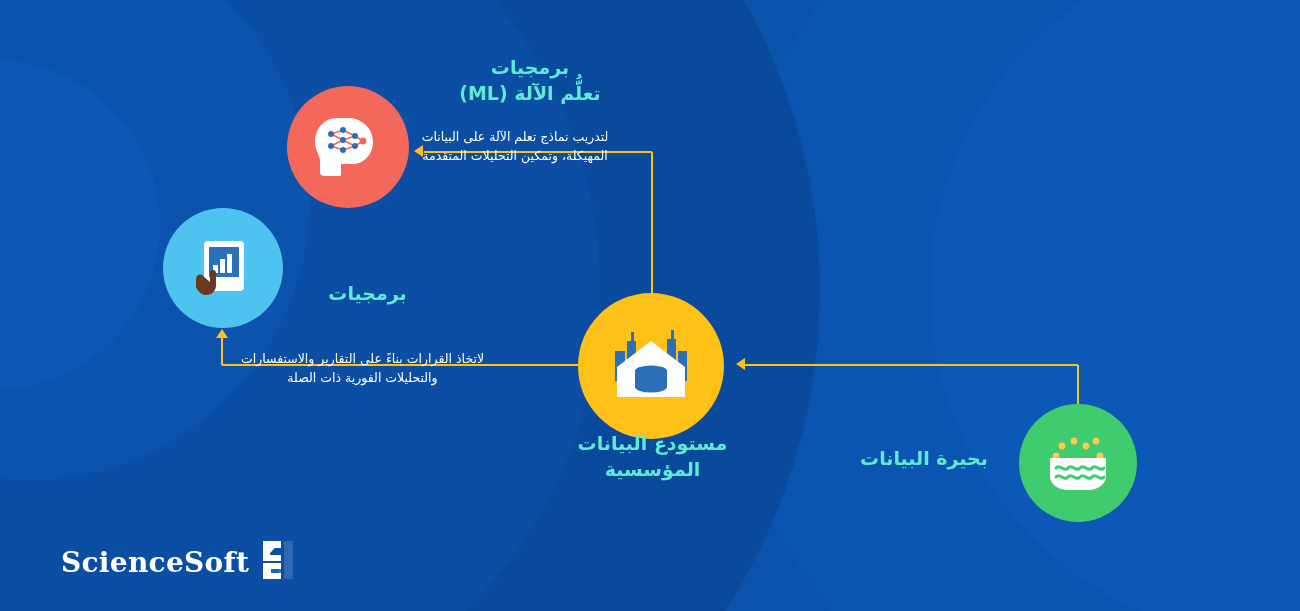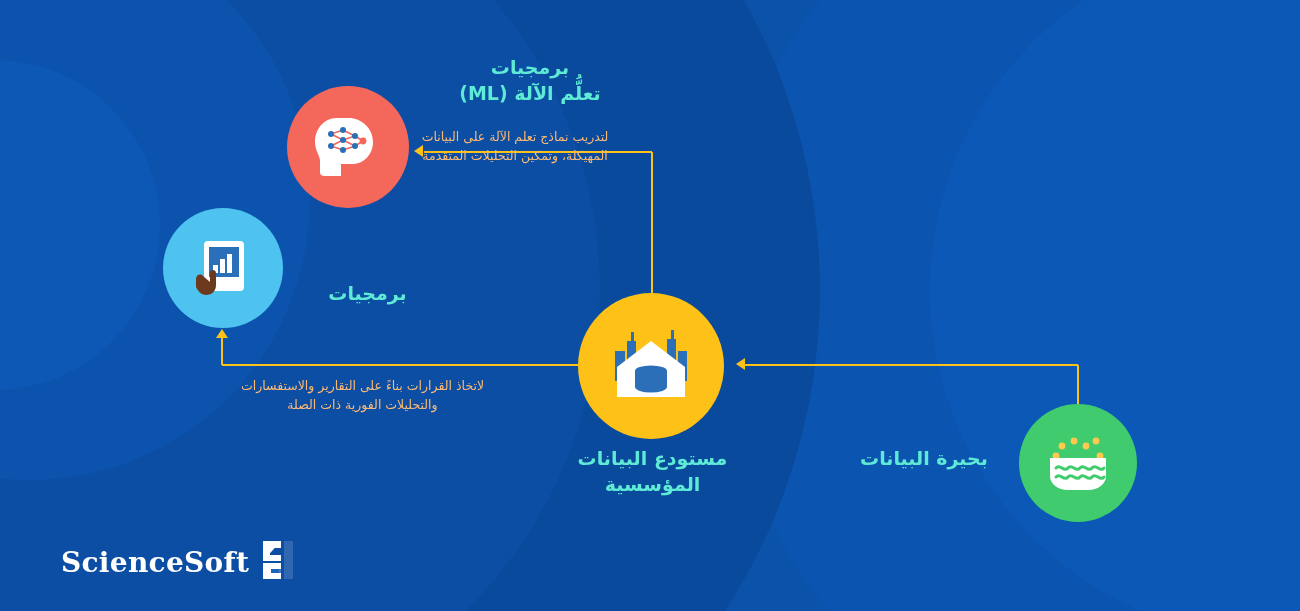--- a/index.html
+++ b/index.html
@@ -73,31 +73,31 @@
   .label {
     position: absolute;
     color: #5eead4;
     font-weight: bold;
     font-size: 19px;
     line-height: 1.35;
     text-align: center;
   }
   .desc {
     position: absolute;
-    color: #fdba74;
+    color: #ffffff;
     font-size: 12.5px;
     line-height: 1.5;
     text-align: center;
   }
 
   .label-ml   { left: 400px; top: 55px;  width: 260px; }
   .desc-ml    { left: 400px; top: 128px; width: 230px; }
   .label-ssa  { left: 250px; top: 281px; width: 235px; }
-  .desc-ssa   { left: 240px; top: 350px; width: 245px; margin-top: 27px; }
-  .label-edw  { left: 525px; top: 446px; width: 255px; }
+  .desc-ssa   { left: 240px; top: 350px; width: 245px; }
+  .label-edw  { left: 525px; top: 431px; width: 255px; }
   .desc-lake  { left: 778px; top: 353px; width: 230px; }
   .label-lake { left: 804px; top: 446px; width: 240px; }
   .cline-h {
     position: absolute;
     height: 1.6px;
     background: #fdc117;
   }
   .cline-v {
     position: absolute;
     width: 1.6px;

